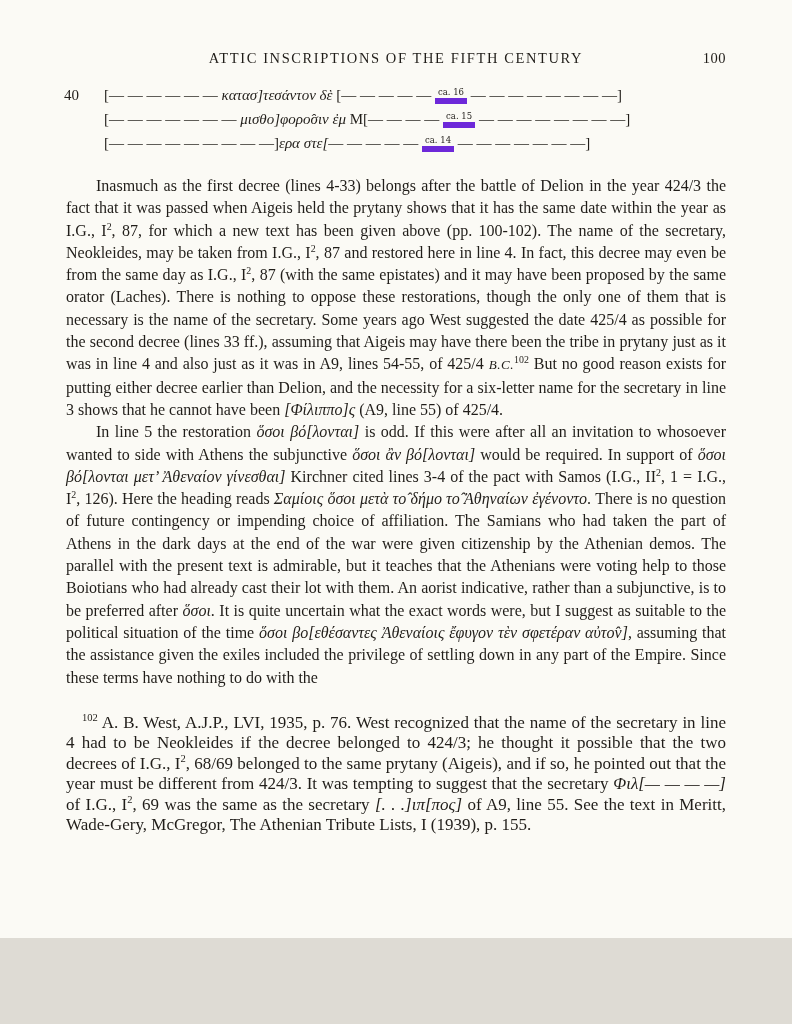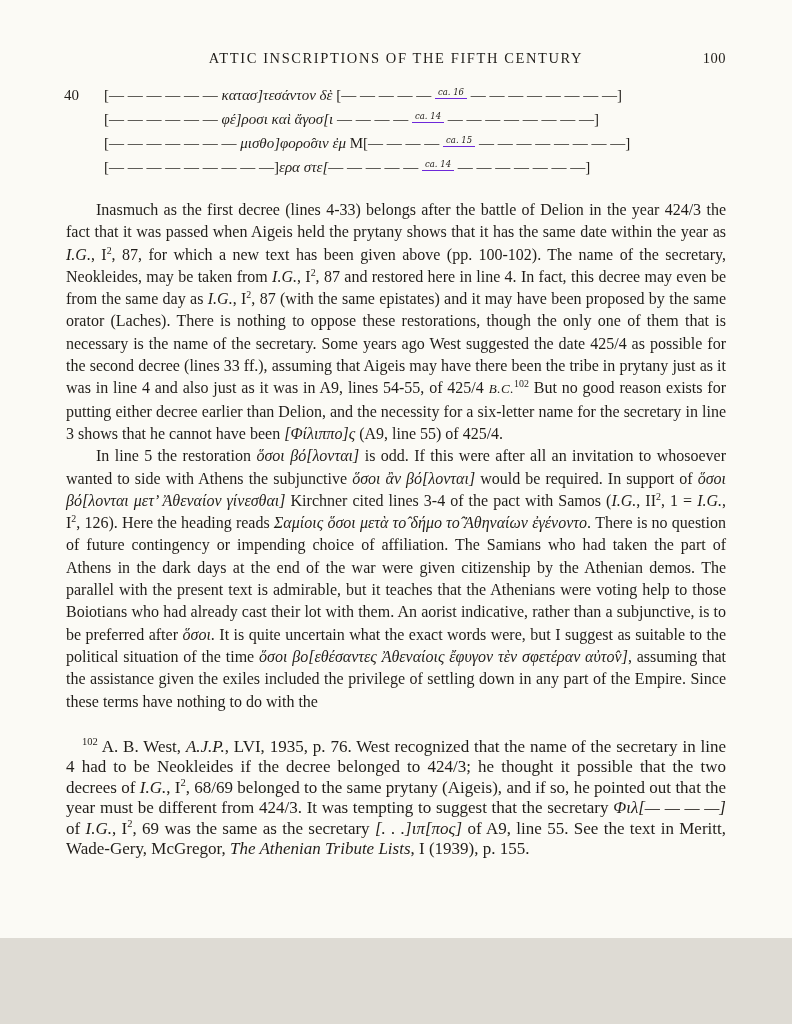--- a/index.html
+++ b/index.html
@@ -11,47 +11,44 @@
   }
   .header { position:relative; text-align:center; font-size:14.5px; letter-spacing:1.6px; }
   .page-number { position:absolute; right:0; top:0; letter-spacing:.5px; }
   .inscription { margin-top:16px; font-size:15px; }
   .insc-line { position:relative; padding-left:38px; line-height:24px; white-space:nowrap; }
   .insc-num { position:absolute; left:-2px; top:0; font-style:normal; }
   .body-text { margin-top:20px; font-size:16px; line-height:22.3px; text-align:justify; }
   .para { text-indent:30px; }
   .footnote { margin-top:24px; font-size:17px; line-height:20.5px; text-align:justify; text-indent:16px; }
   .run-plain { }
-  .run-italic { font-style:italic; }
+  .run-italic { }
   .run-greek { font-family:Liberation Serif, serif; font-style:italic; }
   .run-sup { vertical-align:super; font-size:.62em; line-height:0; }
   .run-sc { font-size:.82em; letter-spacing:.5px;font-style:italic; }
   .run-ca {
-    display:inline-block; font-family:"DejaVu Serif", serif; font-style:italic;
+    display:inline-block; font-family:"DejaVu Serif", serif; 
     font-size:8.5px; line-height:1; vertical-align:5px;
-    border-bottom:1px solid #6d28d9; padding:0 3px 1px;
+    border-bottom:6px solid #6d28d9; padding:0 3px 1px;
   }
 </style>
 </head>
 <body>
 
 <div class="page">
 
   <div class="header">
     <span>ATTIC INSCRIPTIONS OF THE FIFTH CENTURY</span>
     <span class="page-number">100</span>
   </div>
 
   <div class="inscription">
     <div class="insc-line">
       <span class="insc-num">40</span>
       <span><span class="run-plain">[— — — — — — </span><span class="run-greek">κατασ]τεσάντον δὲ </span><span class="run-plain">[— — — — — </span><span class="run-ca">ca. 16</span><span class="run-plain"> — — — — — — — —]</span></span>
-    </div>
-    <div class="insc-line">
-      <span><span class="run-plain">[— — — — — — </span><span class="run-greek">φέ]ροσι καὶ ἄγοσ[ι </span><span class="run-plain">— — — — </span><span class="run-ca">ca. 14</span><span class="run-plain"> — — — — — — — —]</span></span>
     </div>
     <div class="insc-line">
       <span><span class="run-plain">[— — — — — — — </span><span class="run-greek">μισθο]φορο̂σιν ἐμ </span><span class="run-plain">Μ[— — — — </span><span class="run-ca">ca. 15</span><span class="run-plain"> — — — — — — — —]</span></span>
     </div>
     <div class="insc-line">
       <span><span class="run-plain">[— — — — — — — — —]</span><span class="run-greek">ερα στε[</span><span class="run-plain">— — — — — </span><span class="run-ca">ca. 14</span><span class="run-plain"> — — — — — — —]</span></span>
     </div>
   </div>
 
   <div class="body-text">

